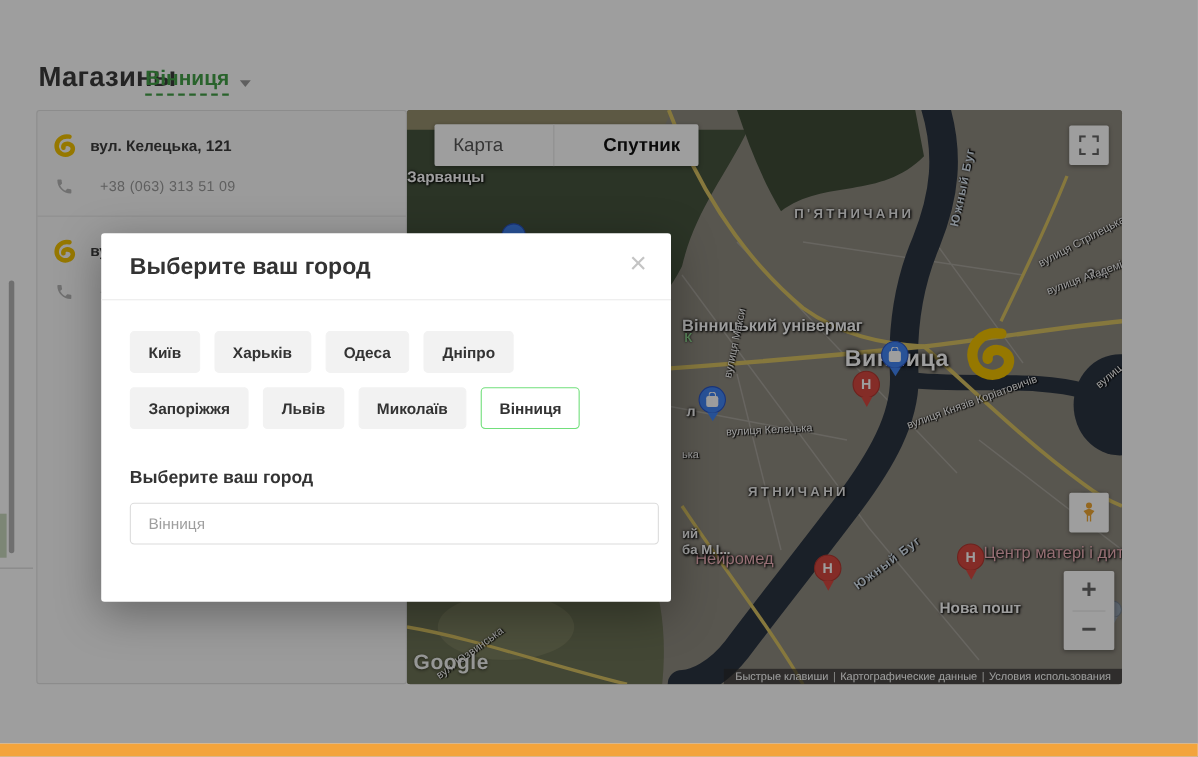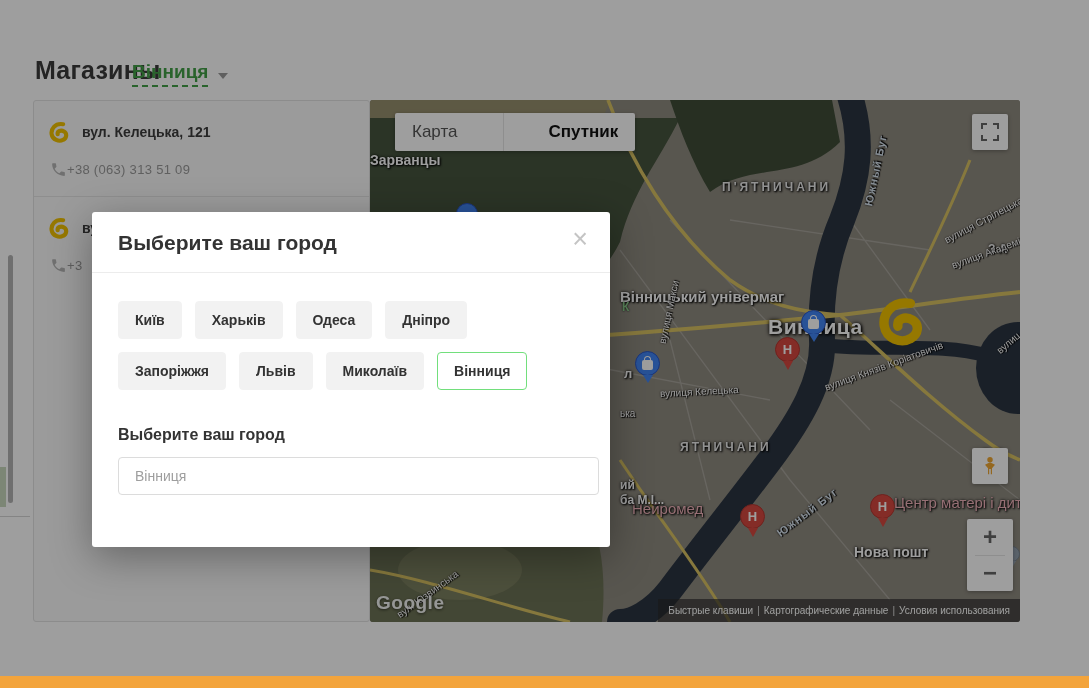--- a/index.html
+++ b/index.html
@@ -13,21 +13,21 @@
   .city-selector .city-link { font-size:19px; font-weight:700; color:#43a047; border-bottom:2px dashed #43a047; padding-bottom:2px; }
   .caret-down { width:0; height:0; border-left:5px solid transparent; border-right:5px solid transparent; border-top:6px solid #9a9a9a; margin-left:10px; margin-top:4px; }
 
   
   .stores-card { position:absolute; left:33px; top:100px; width:337px; height:522px; background:#fafafa; border:1px solid #e2e2e2; border-radius:3px; }
   .store-item { position:relative; padding:20px 14px 18px 14px; }
   .store-item + .store-item { border-top:1px solid #e6e6e6; }
   .store-row { display:flex; align-items:center; margin-bottom:18px; }
   .store-row:last-child { margin-bottom:0; }
   .store-address { font-size:14px; font-weight:700; color:#3c3c3c; margin-left:12px; }
-  .store-phone { font-size:13px; color:#9a9a9a; margin-left:0; letter-spacing:0.3px; }
+  .store-phone { font-size:13px; color:#9a9a9a; margin-left:24px; letter-spacing:0.3px; }
   .licon { width:22px; height:22px; flex:0 0 22px; }
   .picon { width:17px; height:17px; flex:0 0 17px; margin-left:2px; }
 
   
   .left-scroll-thumb { position:absolute; left:8px; top:255px; width:5px; height:248px; background:#b4b4b4; border-radius:3px; }
   .left-green-fragment { position:absolute; left:0; top:467px; width:6px; height:40px; background:#c9d8bd; }
   .left-divider-line { position:absolute; left:0; top:516px; width:30px; height:1px; background:#d6d6d6; }
 
   
   .map { position:absolute; left:370px; top:100px; width:650px; height:522px; overflow:hidden; border-radius:3px; background:#8f8b80; }
@@ -61,21 +61,21 @@
   .maptype-btn { padding:9px 17px; font-size:17px; color:#565656; cursor:pointer; }
   .maptype-btn.active { font-weight:700; color:#111; }
   .maptype-divider { width:1px; background:#e6e6e6; }
   .fullscreen-btn { position:absolute; left:602px; top:14px; width:36px; height:36px; z-index:5; background:#fff; border-radius:2px; box-shadow:0 1px 4px rgba(0,0,0,0.3); display:flex; align-items:center; justify-content:center; cursor:pointer; }
   .pegman-btn { position:absolute; left:602px; top:348px; width:36px; height:36px; z-index:6; background:#fff; border-radius:2px; box-shadow:0 1px 4px rgba(0,0,0,0.3); display:flex; align-items:center; justify-content:center; cursor:pointer; }
   .zoomctl { position:absolute; left:597px; top:419px; width:46px; height:72px; z-index:6; background:#fff; border-radius:2px; box-shadow:0 1px 4px rgba(0,0,0,0.3); display:flex; flex-direction:column; }
   .zoom-btn { flex:1; display:flex; align-items:center; justify-content:center; font-size:24px; font-weight:700; color:#666; cursor:pointer; }
   .zoom-divider { height:1px; background:#e6e6e6; margin:0 8px; }
 
   .google-logo { position:absolute; left:6px; top:492px; z-index:7; color:#fff; font-size:19px; font-weight:700; letter-spacing:0.5px; opacity:0.92; text-shadow:0 1px 3px rgba(0,0,0,0.6); }
-  .attribution { position:absolute; right:0; bottom:0; height:23px; z-index:7; display:flex; align-items:center; background:rgba(40,40,40,0.65); color:#fff; font-size:10px; padding:0 6px; }
+  .attribution { position:absolute; right:0; bottom:0; height:14px; z-index:7; display:flex; align-items:center; background:rgba(40,40,40,0.65); color:#fff; font-size:10px; padding:0 6px; }
   .attribution .att-item { padding:0 4px; cursor:pointer; }
   .attribution .att-sep { opacity:0.8; }
 
   
   .overlay { position:absolute; left:0; top:0; width:1089px; height:676px; background:rgba(0,0,0,0.38); z-index:40; }
   .modal { position:absolute; left:92px; top:212px; width:518px; height:335px; background:#fff; border-radius:3px; z-index:50; box-shadow:0 10px 40px rgba(0,0,0,0.35); }
   .modal-header { position:relative; padding:19px 26px 17px 26px; border-bottom:1px solid #ececec; }
   .modal-title { font-size:21px; font-weight:700; color:#333; }
   .modal-close { position:absolute; right:22px; top:14px; font-size:27px; font-weight:400; color:#c4c4c4; cursor:pointer; line-height:1; }
   .cities { display:flex; flex-wrap:wrap; gap:13px; padding:28px 26px 12px 26px; }
@@ -147,21 +147,21 @@
       <path d="M452 245 C510 252 570 242 618 256" stroke="#2b3542" stroke-width="14" fill="none"></path>
       <path d="M20 248 C150 242 300 232 470 215 C530 208 590 198 650 192" stroke="#d9c263" stroke-width="4" fill="none"></path>
       <path d="M238 0 C260 60 300 130 360 180 C395 205 430 212 470 215" stroke="#d9c263" stroke-width="3.5" fill="none"></path>
       <path d="M470 215 C510 250 560 300 615 340 C628 350 640 356 650 360" stroke="#d9c263" stroke-width="3.5" fill="none"></path>
       <path d="M250 360 C290 420 330 470 360 522" stroke="#d9c263" stroke-width="3" fill="none"></path>
       <path d="M0 470 C60 480 130 505 200 522" stroke="#d9c263" stroke-width="3" fill="none"></path>
       <path d="M540 192 C560 150 580 110 600 60" stroke="#d9c263" stroke-width="3" fill="none"></path>
     </svg>
 
     <span class="map-label lbl-town" style="left:0px; top:52px;">Зарванцы</span>
-    <span class="map-label lbl-district" style="left:352px; top:80px;">П'ЯТНИЧАНИ</span>
+    <span class="map-label lbl-district" style="left:352px; top:87px;">П'ЯТНИЧАНИ</span>
     <span class="map-label lbl-poi" style="left:250px; top:188px;">Вінницький універмаг</span>
     <span class="map-label lbl-city" style="left:398px; top:215px;">Винница</span>
     <span class="map-label lbl-district" style="left:310px; top:340px;">ЯТНИЧАНИ</span>
     <span class="map-label lbl-hospital" style="left:262px; top:400px;">Нейромед</span>
     <span class="map-label lbl-hospital" style="left:524px; top:394px;">Центр матері і дити</span>
     <span class="map-label lbl-town" style="left:484px; top:444px;">Нова пошт</span>
     <span class="map-label lbl-frag" style="left:254px; top:266px;">л</span>
     <span class="map-label lbl-frag" style="left:250px; top:378px; font-size:12px;">ий</span>
     <span class="map-label lbl-frag" style="left:250px; top:393px; font-size:12px;">ба М.І...</span>
     <span class="map-label lbl-green" style="left:252px; top:200px;">К</span>

